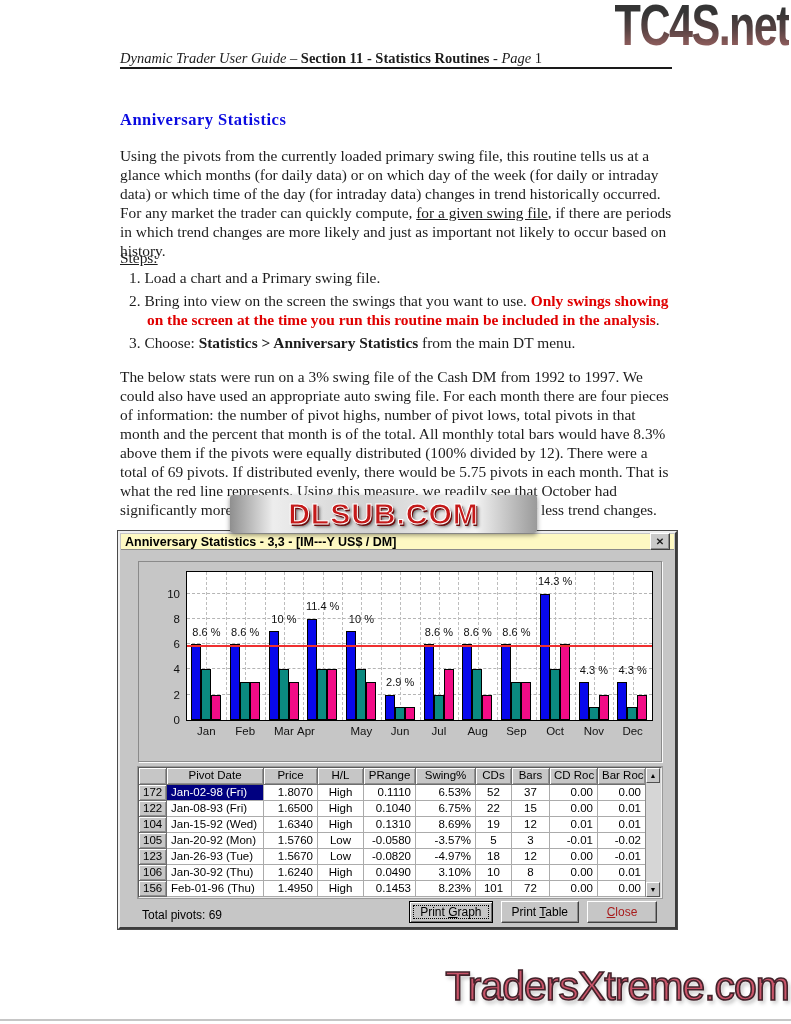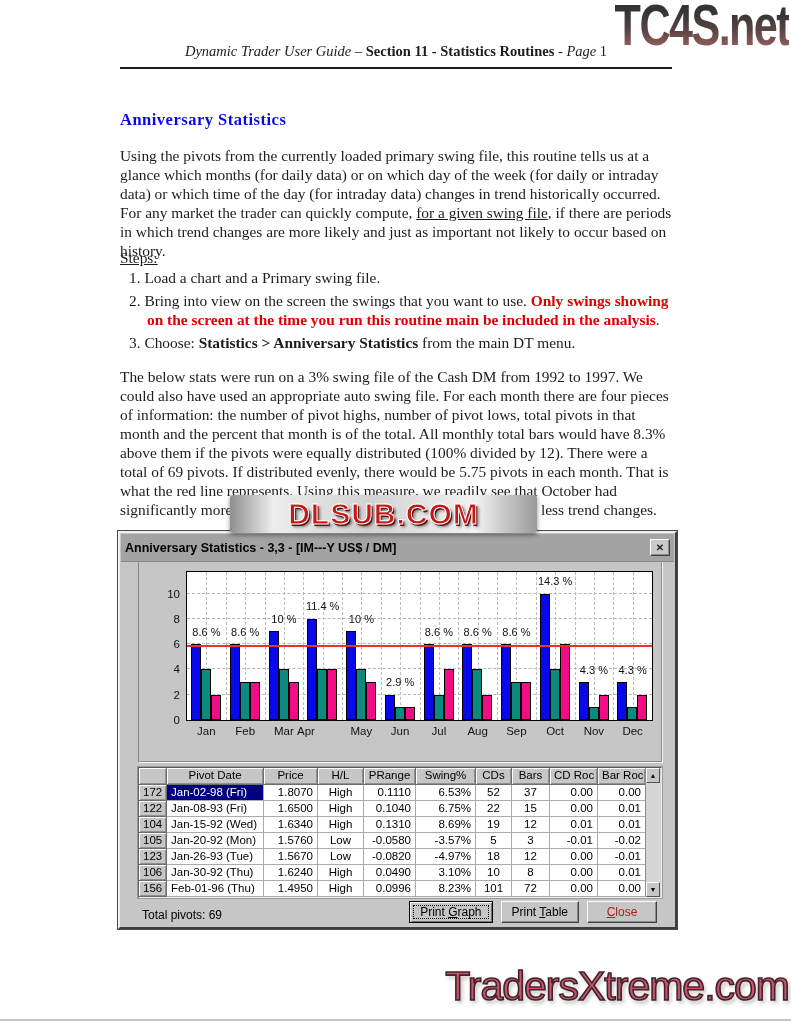--- a/index.html
+++ b/index.html
@@ -5,21 +5,21 @@
   html,body{margin:0;padding:0;background:#ffffff;}
   #page{position:relative;width:791px;height:1024px;background:#fff;overflow:hidden;
         font-family:"Liberation Serif",serif;color:#1c1c1c;}
 
   
   .tc4s-logo{position:absolute;top:0px;right:2px;font-family:"Liberation Sans",sans-serif;
     font-weight:bold;font-size:54px;letter-spacing:-2px;line-height:48px;
     transform:scaleX(0.80) scaleY(1.05);transform-origin:top right;
     background:linear-gradient(#353535 25%,#5a4444 60%,#95605f 95%);
     -webkit-background-clip:text;background-clip:text;color:transparent;}
-  .header-text{position:absolute;left:120px;top:43px;width:552px;text-align:center;
+  .header-text{position:absolute;left:120px;top:50px;width:552px;
     font-size:14.5px;white-space:nowrap;}
   .header-text .it{font-style:italic;}
   .header-text .bd{font-weight:bold;}
   .page-rule{position:absolute;left:120px;top:67px;width:552px;height:2px;background:#1a1a1a;}
 
   
   .doc-heading{position:absolute;left:120px;top:110px;font-weight:bold;font-size:16.5px;
     letter-spacing:.5px;color:var(--heading-blue,#0a0ae0);}
   .para{position:absolute;left:120px;width:556px;font-size:15.4px;line-height:19px;text-align:left;}
   #para1{top:146px;}
@@ -37,21 +37,21 @@
     border-radius:3px;box-shadow:0 2px 5px rgba(0,0,0,.45);
     display:flex;align-items:center;justify-content:center;z-index:5;}
   .watermark span{font-family:"Liberation Sans",sans-serif;font-weight:bold;font-size:30px;
     letter-spacing:1px;color:var(--watermark-red,#c51a1a);-webkit-text-stroke:1px #ffffff;
     text-shadow:1.5px 1.5px 0 #6d0c0c,3px 3px 3px rgba(0,0,0,.45);}
 
   
   .win{position:absolute;left:118px;top:531px;width:559px;height:398px;background:#c6c6c6;
     border:2px solid;border-color:#efefef #3c3c3c #3c3c3c #efefef;outline:1px solid #4a4a4a;
     box-sizing:border-box;font-family:"Liberation Sans",sans-serif;z-index:4;}
-  .titlebar{position:absolute;left:1px;top:1px;right:1px;height:28px;background:#a3a3a3;
+  .titlebar{position:absolute;left:1px;top:1px;right:1px;height:16px;background:#fef9c3;
     border-bottom:1px solid #8a8a8a;display:flex;align-items:center;padding:0 4px;box-sizing:border-box;}
   .title-text{font-weight:bold;font-size:12.5px;color:#000;}
   .x-btn{margin-left:auto;width:18px;height:15px;background:#c9c9c9;
     border:1px solid;border-color:#fff #404040 #404040 #fff;box-shadow:inset -1px -1px 0 #8b8b8b;
     font-size:10px;font-weight:bold;display:flex;align-items:center;justify-content:center;line-height:1;}
 
   .chart-panel{position:absolute;left:18px;top:28px;width:524px;height:201px;background:#c6c6c6;
     border:1px solid #8a8a8a;box-shadow:1px 1px 0 rgba(255,255,255,.9);box-sizing:border-box;}
   #plot{position:absolute;left:47px;top:9px;width:465px;height:148px;background:#fff;border:1px solid #000;}
   .hgrid{position:absolute;left:0;width:100%;height:0;border-top:1px dashed #b5b5b5;}
@@ -321,21 +321,21 @@
           <div class="tcell c">10</div>
           <div class="tcell c">8</div>
           <div class="tcell r">0.00</div>
           <div class="tcell r">0.01</div>
         </div>
         <div class="trow">
           <div class="tcell numcell">156</div>
           <div class="tcell">Feb-01-96 (Thu)</div>
           <div class="tcell r">1.4950</div>
           <div class="tcell c">High</div>
-          <div class="tcell r">0.0996</div>
+          <div class="tcell r">0.1453</div>
           <div class="tcell r">8.23%</div>
           <div class="tcell c">101</div>
           <div class="tcell c">72</div>
           <div class="tcell r">0.00</div>
           <div class="tcell r">0.00</div>
         </div>
         <div class="vscroll">
         <div class="sarrow up">▲</div>
         <div class="sarrow down">▼</div>
       </div>

